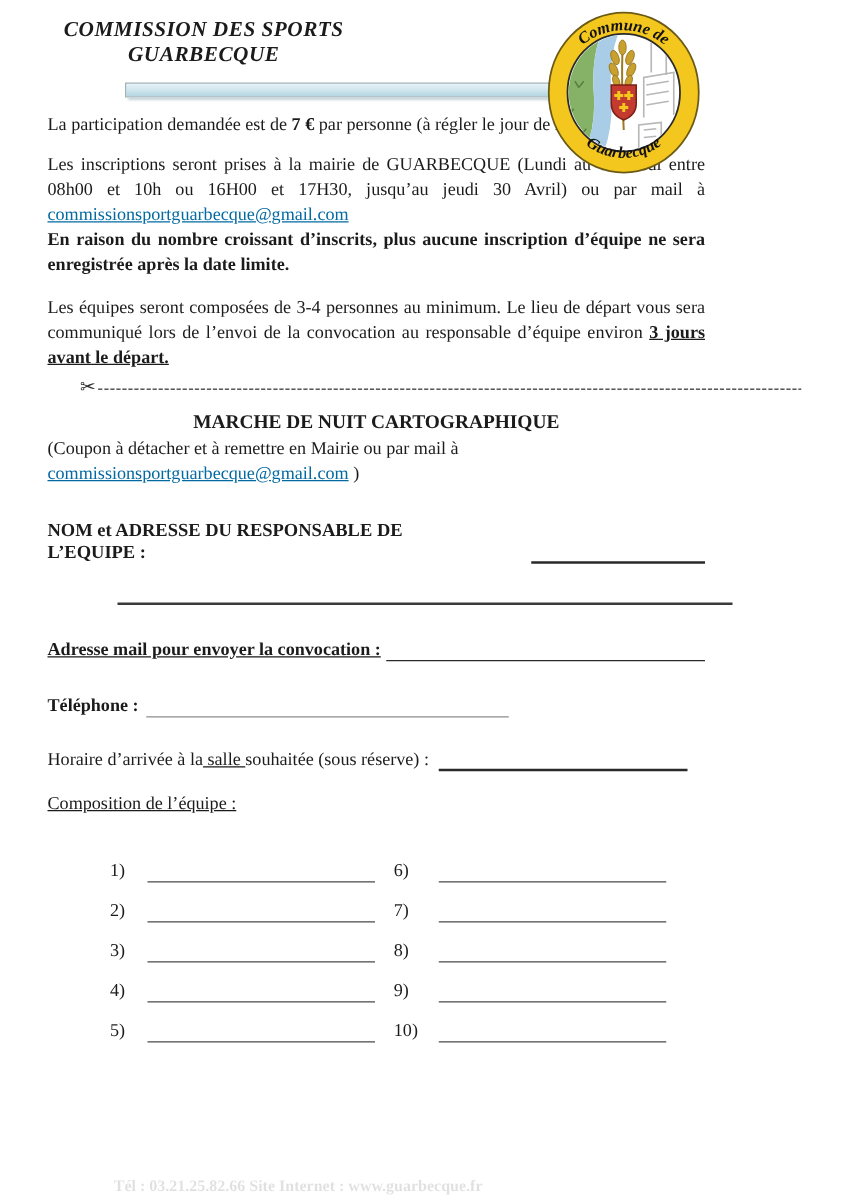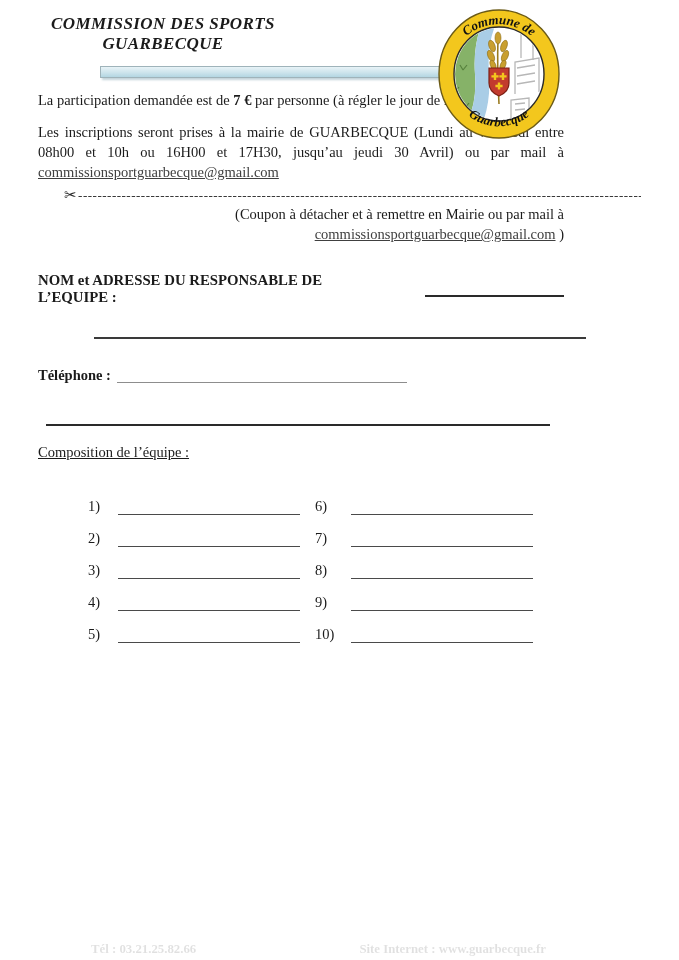--- a/index.html
+++ b/index.html
@@ -20,35 +20,35 @@
     border:1px solid #9fb3ba;box-shadow:2px 2px 2px #c3d4da;
     padding:5px 4px;font-weight:bold;font-style:italic;font-size:21px;line-height:25px;
     color:#15152e;
   }
   .logo{position:absolute;top:-6px;right:2px;}
 
   
   .para{font-size:14.5px;line-height:20px;text-align:justify;margin:12px 0 0 0;}
   .para.first{margin-top:12px;}
   b.u{ text-decoration:underline; }
-  .link{color:#404040;text-decoration:underline;cursor:pointer;}
+  .link{color:#0369a1;text-decoration:underline;cursor:pointer;}
   .boldline{font-weight:bold;}
 
   
   .cut-line{margin:4px 0 0 26px;font-size:13px;color:#2c2c2c;white-space:nowrap;
     overflow:hidden;width:577px;letter-spacing:.5px;}
   .cut-line .sc{font-size:15px;margin-right:1px;}
 
   
   .coupon-title{margin-top:8px;text-align:center;font-weight:bold;font-size:15.5px;line-height:22px;}
-  .coupon-sub{text-align:right;font-size:14.5px;line-height:20px;}
+  .coupon-sub{text-align:left;font-size:14.5px;line-height:20px;}
 
   
   .fline{display:inline-block;border-bottom:2px solid #2a2a2a;height:14px;vertical-align:baseline;}
-  .row{display:flex;align-items:center;font-size:14.5px;}
+  .row{display:flex;align-items:flex-end;font-size:14.5px;}
   .name-row{margin-top:28px;font-weight:bold;font-size:14.8px;}
   .name-row .fline{width:150px;margin-left:48px;}
   .name-line2{margin:30px 0 0 56px;border-bottom:2px solid #3a3a3a;width:492px;height:1px;}
   .mail-row{margin-top:28px;}
   .mail-row .lbl{font-weight:bold;text-decoration:underline;}
   .mail-row .fline{flex:1;margin-left:4px;border-bottom-width:1.6px;}
   .phone-row{margin-top:28px;}
   .phone-row .lbl{font-weight:bold;}
   .phone-row .fline{width:290px;margin-left:6px;border-bottom:1.2px solid #8d8d8d;}
   .time-row{margin-top:26px;}
@@ -56,21 +56,21 @@
   .time-row .fline{flex:1;margin-left:8px;margin-right:14px;}
   .comp-label{margin-top:18px;font-size:14.5px;text-decoration:underline;}
   .members{display:grid;grid-template-columns:1fr 1fr;margin-top:22px;row-gap:0;}
   .member{display:flex;align-items:flex-end;height:32px;font-size:14.5px;}
   .member .num{width:30px;margin-left:50px;}
   .member.rcol .num{margin-left:14px;width:36px;}
   .member .fline{width:182px;border-bottom:1.6px solid #4a4a4a;height:4px;}
   .ghost{position:absolute;top:942px;left:0;width:679px;opacity:.13;filter:blur(.6px);
     font-size:12.8px;font-weight:bold;}
   .ghost span.gl{margin-left:91px;}
-  .ghost span.gr{margin-left:160px;}
+  .ghost span.gr{}
 </style>
 </head>
 <body>
 
 <div class="page">
 
   <div class="header">
     <div class="org-title">
       <div>COMMISSION DES SPORTS</div>
       <div>GUARBECQUE</div>
@@ -130,41 +130,49 @@
       <text font-size="13" font-weight="bold" font-style="italic" fill="#111" font-family="Liberation Serif, serif">
         <textPath href="#arcB" startOffset="50%" text-anchor="middle">Guarbecque</textPath>
       </text>
     </svg>
   </div>
 
 
   <p class="para"><span>La participation demandée est de </span><b>7 €</b><span> par personne (à régler le jour de la manifestation)</span></p>
 
   <p class="para"><span>Les inscriptions seront prises à la mairie de GUARBECQUE (Lundi au vendredi entre 08h00 et 10h ou 16H00 et 17H30, jusqu’au jeudi 30 Avril) ou par mail à </span><span class="link">commissionsportguarbecque@gmail.com</span>
+    <span class="boldline" style="display:block;">En raison du nombre croissant d’inscrits, plus aucune inscription d’équipe ne sera enregistrée après la date limite.</span>
   </p>
 
+  <p class="para" style="margin-top:14px;"><span>Les équipes seront composées de 3-4 personnes au minimum. Le lieu de départ vous sera communiqué lors de l’envoi de la convocation au responsable d’équipe environ </span><b class="u">3 jours avant le départ.</b></p>
 
 
   <div class="cut-line"><span class="sc">✂</span><span>----------------------------------------------------------------------------------------------------------------------------------</span></div>
 
+  <div class="coupon-title">MARCHE DE NUIT CARTOGRAPHIQUE</div>
   <div class="coupon-sub"><span>(Coupon à détacher et à remettre en Mairie ou par mail à </span><span class="link">commissionsportguarbecque@gmail.com</span><span> )</span></div>
 
   <div class="row name-row">
     <span>NOM et ADRESSE DU RESPONSABLE DE L’EQUIPE :</span>
     <span class="fline"></span>
   </div>
   <div class="name-line2"></div>
 
+  <div class="row mail-row">
+    <span class="lbl">Adresse mail pour envoyer la convocation :</span>
+    <span class="fline"></span>
+  </div>
 
   <div class="row phone-row">
     <span class="lbl">Téléphone :</span>
     <span class="fline"></span>
   </div>
 
   <div class="row time-row">
+    <span><span>Horaire d’arrivée à la</span><span class="uw"> salle </span><span>souhaitée (sous réserve) :</span></span>
     <span class="fline"></span>
   </div>
 
   <div class="comp-label">Composition de l’équipe :</div>
 
   <div class="members">
     <div class="member">
         <span class="num">1)</span>
         <span class="fline"></span>
       </div>

